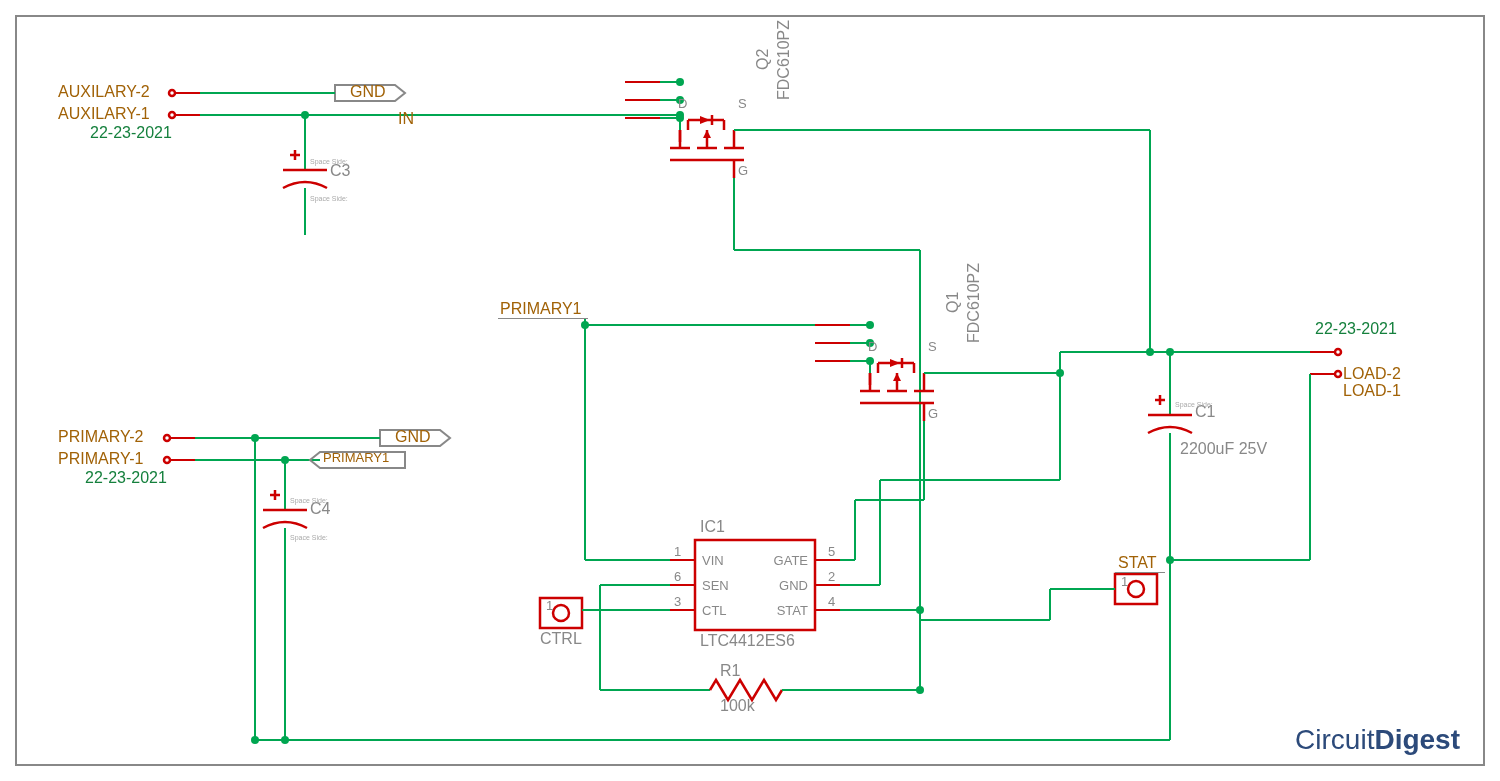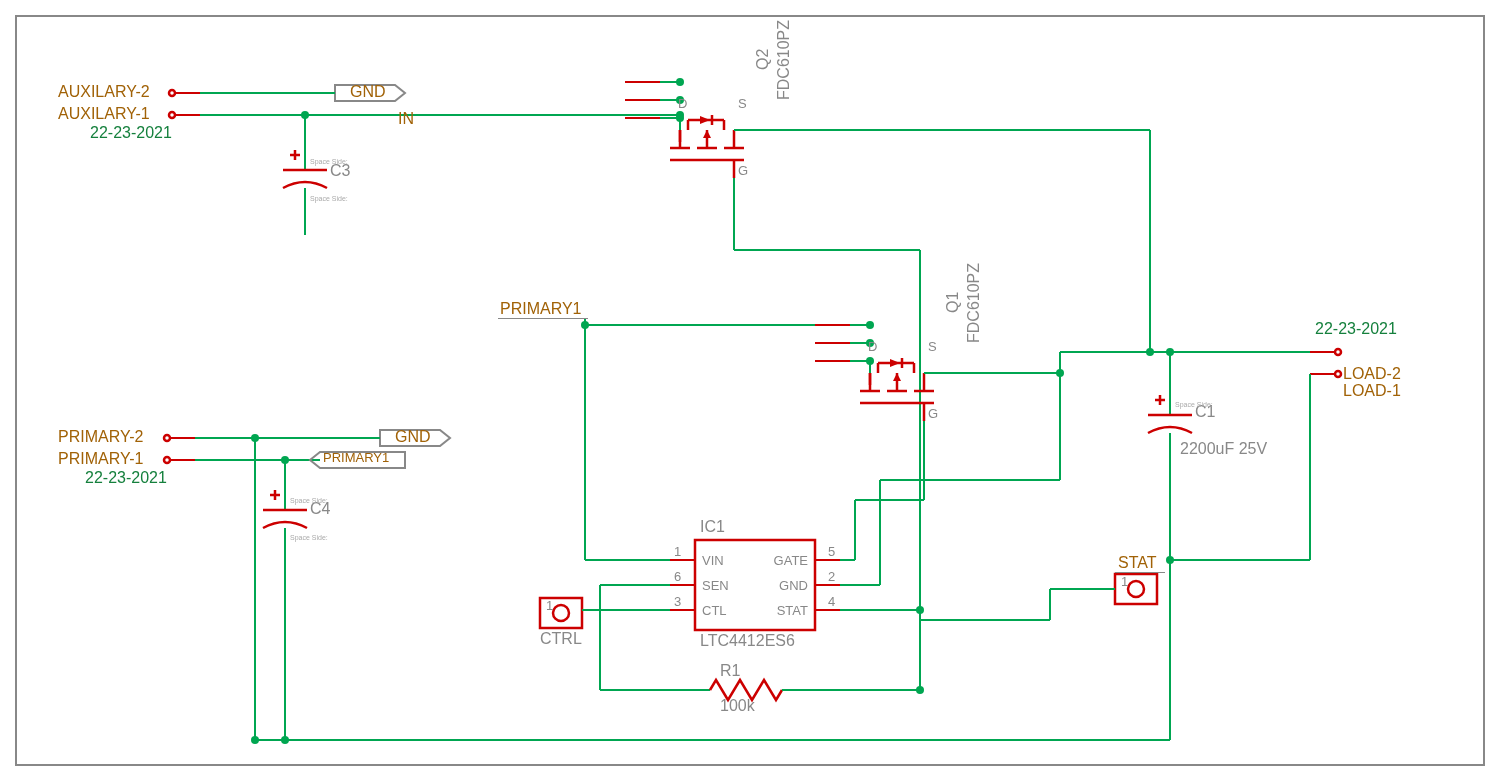--- a/index.html
+++ b/index.html
@@ -289,13 +289,16 @@
   <div class="component-label" style="top:632px; left:700px;">LTC4412ES6</div>
 
   <div class="component-label" style="top:630px; left:540px;">CTRL</div>
 
   <div class="net-label" style="top:554px; left:1118px;">STAT</div>
   <div class="pin-wire" style="position:absolute; top:572px; left:1115px; width:50px; border-top:1px solid #888;"></div>
 
   <div class="component-label" style="top:662px; left:720px;">R1</div>
   <div class="component-label" style="top:697px; left:720px;">100k</div>
 
+  <div class="logo">
+    <span class="cir">Circuit</span><span class="dig">Digest</span>
+  </div>
 </div>
 
 </body></html>

